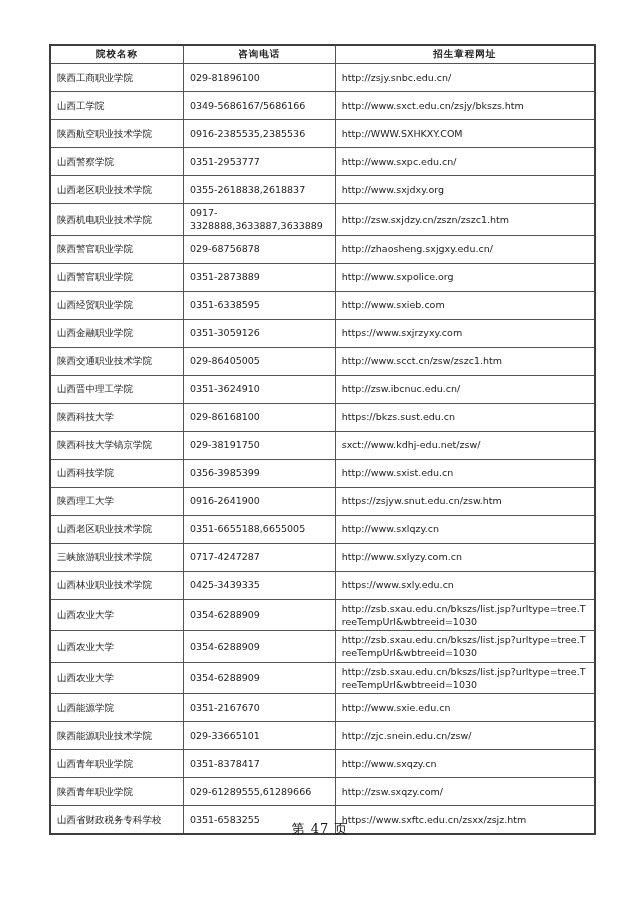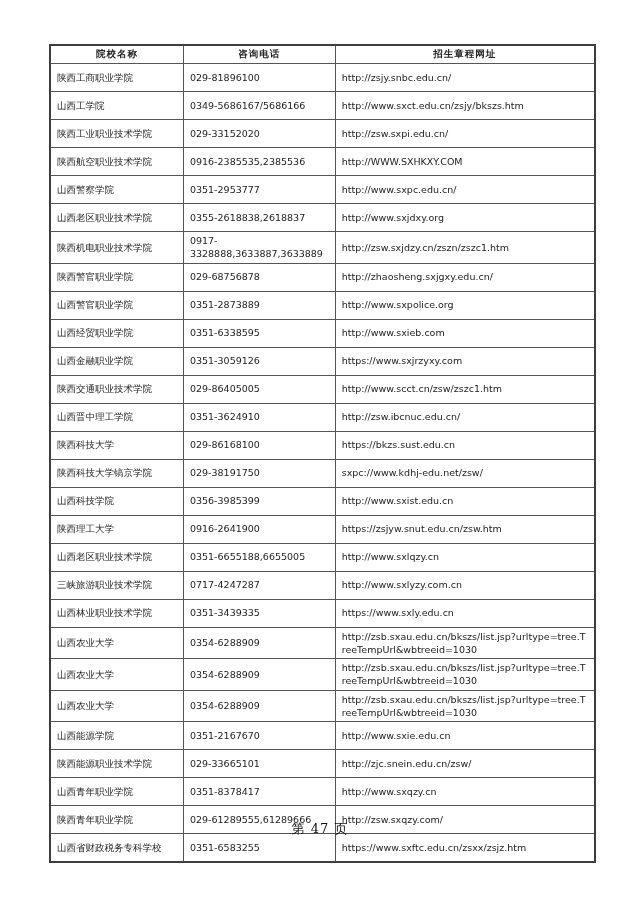--- a/index.html
+++ b/index.html
@@ -81,25 +81,20 @@
     <td class="c-name">陕西工商职业学院</td>
     <td class="c-phone">029-81896100</td>
     <td class="c-url">http://zsjy.snbc.edu.cn/</td>
   </tr>
       <tr>
     <td class="c-name">山西工学院</td>
     <td class="c-phone">0349-5686167/5686166</td>
     <td class="c-url">http://www.sxct.edu.cn/zsjy/bkszs.htm</td>
   </tr>
       <tr>
-    <td class="c-name">陕西工业职业技术学院</td>
-    <td class="c-phone">029-33152020</td>
-    <td class="c-url">http://zsw.sxpi.edu.cn/</td>
-  </tr>
-      <tr>
     <td class="c-name">陕西航空职业技术学院</td>
     <td class="c-phone">0916-2385535,2385536</td>
     <td class="c-url">http://WWW.SXHKXY.COM</td>
   </tr>
       <tr>
     <td class="c-name">山西警察学院</td>
     <td class="c-phone">0351-2953777</td>
     <td class="c-url">http://www.sxpc.edu.cn/</td>
   </tr>
       <tr>
@@ -143,21 +138,21 @@
     <td class="c-url">http://zsw.ibcnuc.edu.cn/</td>
   </tr>
       <tr>
     <td class="c-name">陕西科技大学</td>
     <td class="c-phone">029-86168100</td>
     <td class="c-url">https://bkzs.sust.edu.cn</td>
   </tr>
       <tr>
     <td class="c-name">陕西科技大学镐京学院</td>
     <td class="c-phone">029-38191750</td>
-    <td class="c-url">sxpc://www.kdhj-edu.net/zsw/</td>
+    <td class="c-url">sxct://www.kdhj-edu.net/zsw/</td>
   </tr>
       <tr>
     <td class="c-name">山西科技学院</td>
     <td class="c-phone">0356-3985399</td>
     <td class="c-url">http://www.sxist.edu.cn</td>
   </tr>
       <tr>
     <td class="c-name">陕西理工大学</td>
     <td class="c-phone">0916-2641900</td>
     <td class="c-url">https://zsjyw.snut.edu.cn/zsw.htm</td>
@@ -167,21 +162,21 @@
     <td class="c-phone">0351-6655188,6655005</td>
     <td class="c-url">http://www.sxlqzy.cn</td>
   </tr>
       <tr>
     <td class="c-name">三峡旅游职业技术学院</td>
     <td class="c-phone">0717-4247287</td>
     <td class="c-url">http://www.sxlyzy.com.cn</td>
   </tr>
       <tr>
     <td class="c-name">山西林业职业技术学院</td>
-    <td class="c-phone">0351-3439335</td>
+    <td class="c-phone">0425-3439335</td>
     <td class="c-url">https://www.sxly.edu.cn</td>
   </tr>
       <tr>
     <td class="c-name">山西农业大学</td>
     <td class="c-phone">0354-6288909</td>
     <td class="c-url">http://zsb.sxau.edu.cn/bkszs/list.jsp?urltype=tree.TreeTempUrl&amp;wbtreeid=1030</td>
   </tr>
       <tr>
     <td class="c-name">山西农业大学</td>
     <td class="c-phone">0354-6288909</td>

